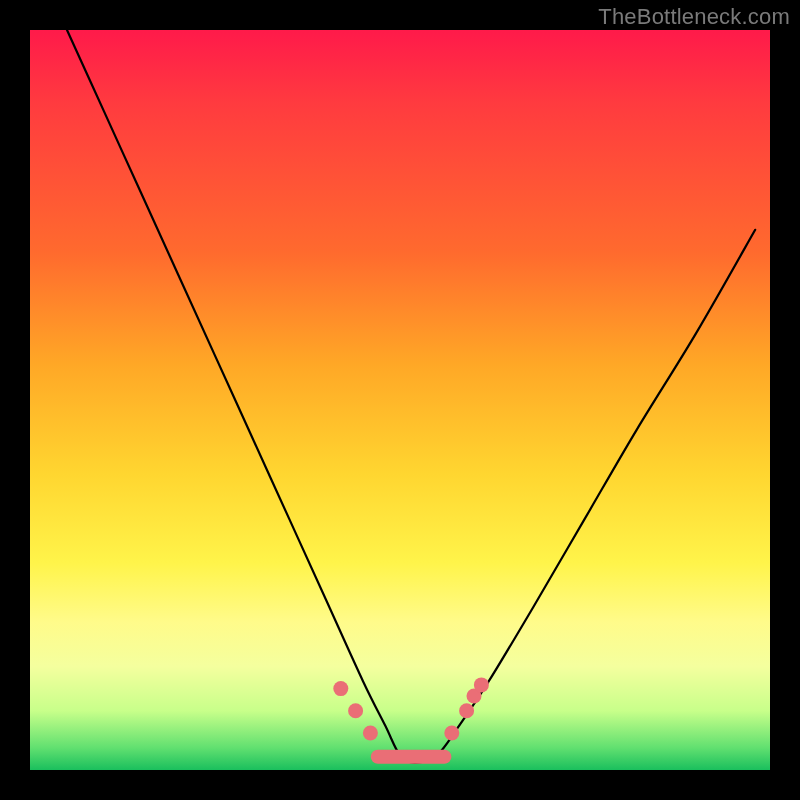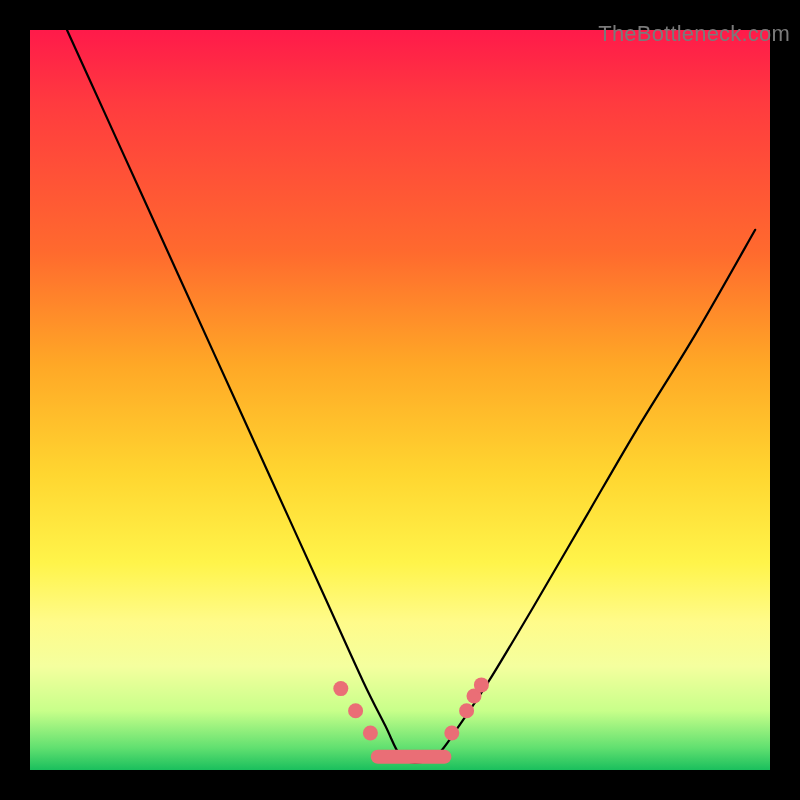--- a/index.html
+++ b/index.html
@@ -34,21 +34,21 @@
       #fff44a 72%,
       #fffb8a 80%,
       #f4ff9e 86%,
       #c8ff8a 92%,
       #61e070 97%,
       #1abf5d 100%
     );
   }
   .watermark {
     position: absolute;
-    top: 21px;
+    top: 4px;
     right: 10px;
     font-size: 22px;
     color: #7a7a7a;
     letter-spacing: 0.2px;
     user-select: none;
     margin-left: 36px;
   }
   svg.overlay {
     position: absolute;
     left: 0;

